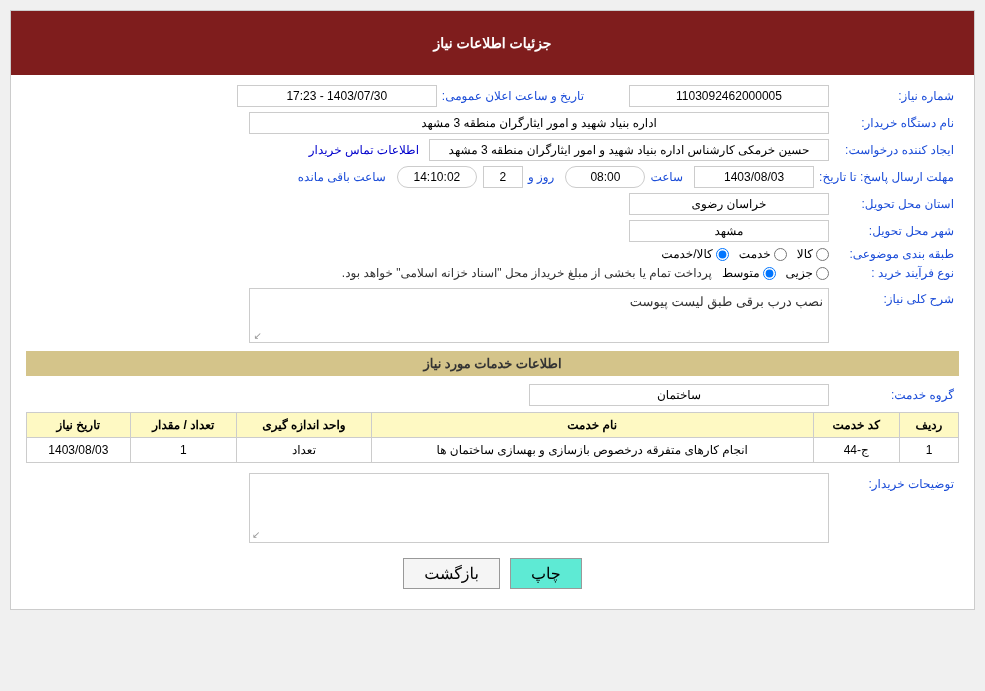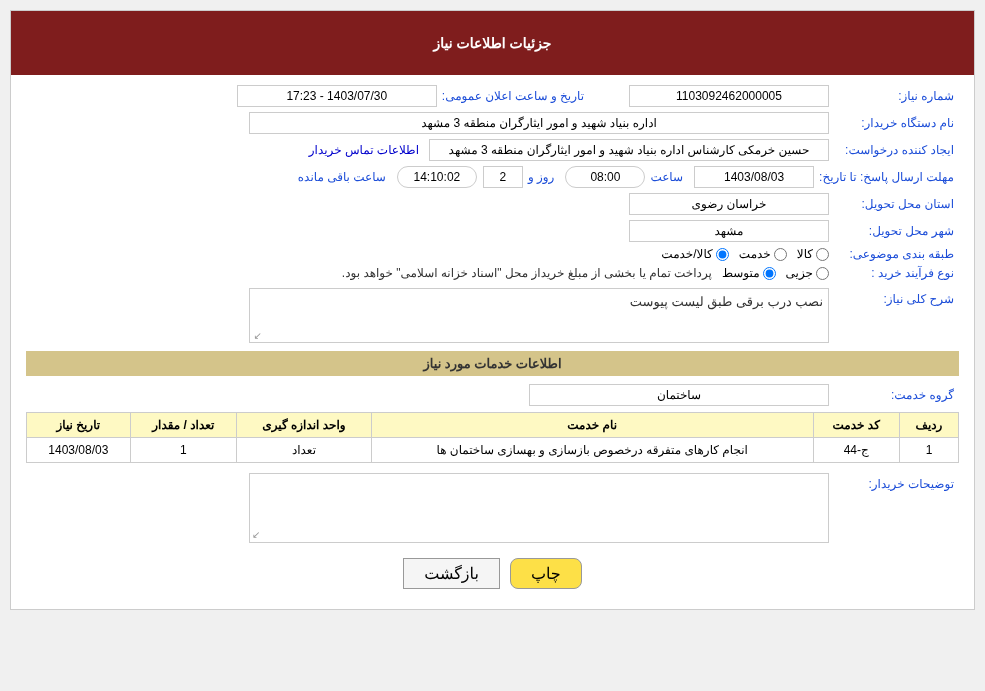--- a/index.html
+++ b/index.html
@@ -162,22 +162,21 @@
     }
     .btn {
       padding: 5px 20px;
       font-size: 16px;
       cursor: pointer;
       border: 1px solid #999;
       background: #e8e8e8;
       font-family: Tahoma, Arial, sans-serif;
     }
     .btn-print {
-      background: #fde047;
-      border-radius: 8px;
+      background: #5eead4;
     }
     .btn-back {
       background: #f5f5f5;
       border-color: #999;
     }
     .main-content-rel {
       position: relative;
     }
     .row-flex {
       display: flex;

